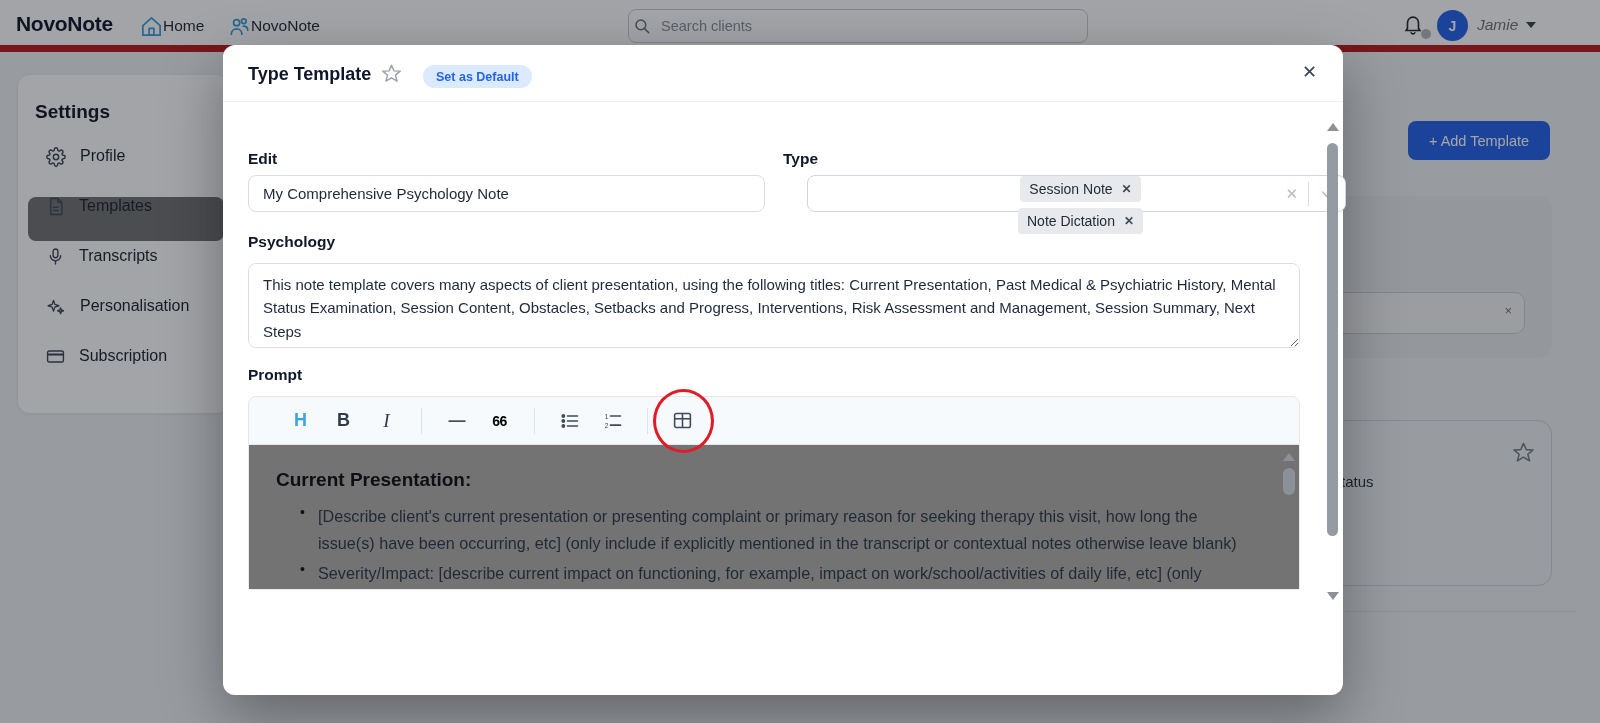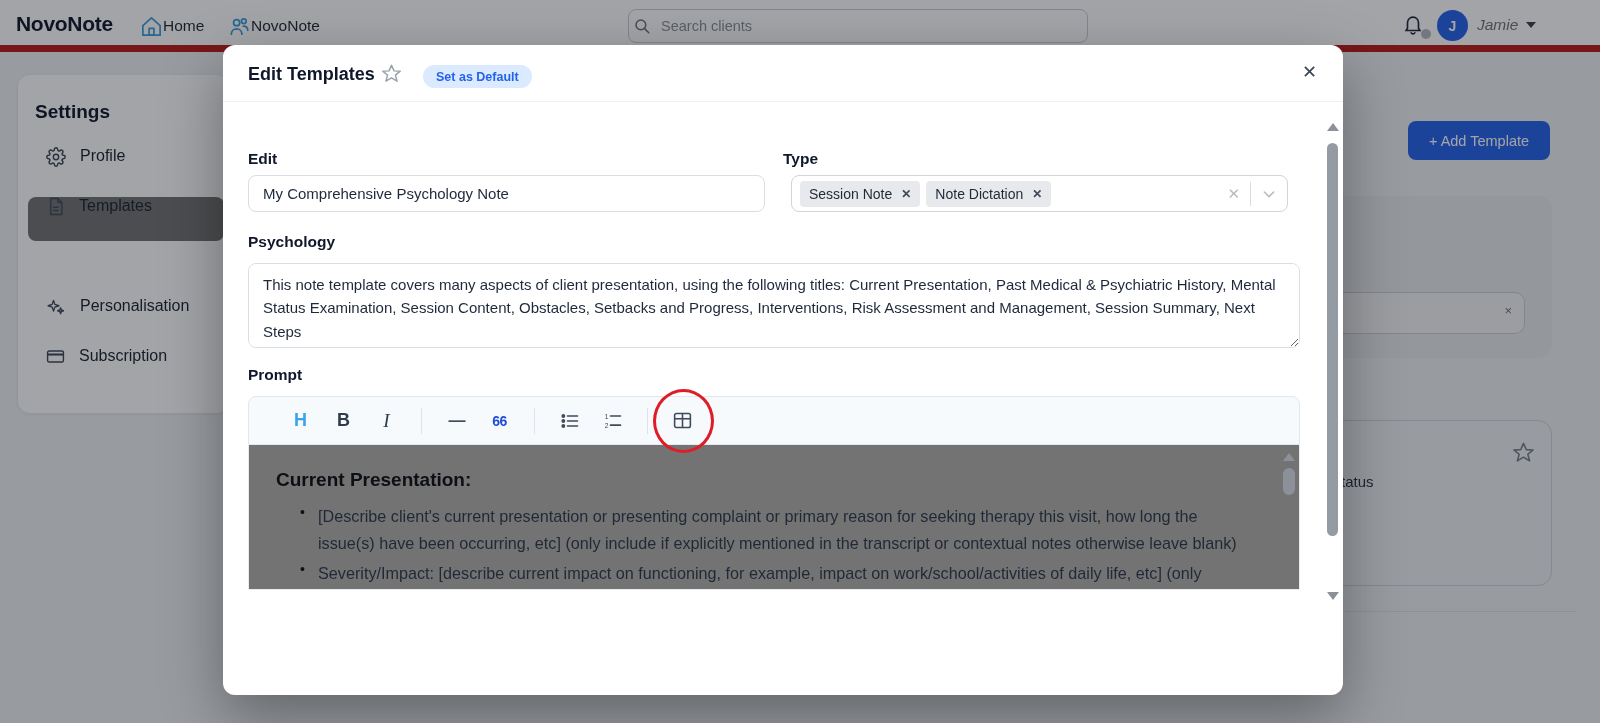--- a/index.html
+++ b/index.html
@@ -46,36 +46,36 @@
   .modal { position:absolute; left:223px; top:45px; width:1120px; height:650px; background:#fff; border-radius:12px; box-shadow:0 22px 60px rgba(0,0,0,.35); z-index:10; }
   .modal-header { position:absolute; left:0; top:0; width:100%; height:57px; border-bottom:1px solid #eef1f4; border-radius:12px 12px 0 0; }
   .modal-title { position:absolute; left:25px; top:19px; font-size:18px; font-weight:bold; color:#0f172a; }
   .hdr-star { position:absolute; left:158px; top:18px; cursor:pointer; }
   .default-badge { position:absolute; left:200px; top:20px; height:23px; padding:0 13px; background:#dbeafe; color:#2563eb; font-size:12.5px; font-weight:bold; border-radius:12px; display:flex; align-items:center; cursor:pointer; }
   .modal-close { position:absolute; right:26px; top:18px; font-size:18px; color:#3d4757; cursor:pointer; line-height:1; }
 
   .field-label { position:absolute; font-size:15.5px; font-weight:bold; color:#0f172a; }
   .title-input { position:absolute; left:25px; top:130px; width:517px; height:37px; border:1px solid #d9dee3; border-radius:8px; font-size:15px; color:#1e293b; padding:0 14px; font-family:inherit; outline:none; background:#fff; }
 
-  .type-box { position:absolute; left:568px; top:130px; width:497px; height:37px; border:1px solid #cfd5db; border-radius:8px; display:flex; align-items:center; padding-left:8px; gap:6px; background:#fff; }
+  .type-box { position:absolute; left:584px; top:130px; width:539px; height:37px; border:1px solid #cfd5db; border-radius:8px; display:flex; align-items:center; padding-left:8px; gap:6px; background:#fff;flex-direction:column; }
   .chip { display:flex; align-items:center; gap:9px; background:#e7e9ec; border-radius:4px; padding:5px 9px; font-size:14px; color:#1f2937; }
   .chip .x { font-size:12px; font-weight:bold; color:#3f4956; cursor:pointer; }
   .type-controls { position:absolute; right:10px; top:0; height:35px; display:flex; align-items:center; gap:10px; }
   .type-clear { color:#b6bcc4; font-size:15px; cursor:pointer; }
   .type-vr { width:1px; height:24px; background:#d7dce2; }
 
   .desc-box { position:absolute; left:25px; top:218px; width:1052px; height:85px; border:1px solid #d9dee3; border-radius:8px; font-size:15px; line-height:1.55; color:#1e293b; padding:9px 14px; font-family:inherit; outline:none; resize:vertical; }
 
   .toolbar { position:absolute; left:25px; top:351px; width:1052px; height:49px; background:#f7fafc; border:1px solid #e3e8ee; border-radius:8px 8px 0 0; display:flex; align-items:center; padding-left:36px; gap:12px; }
   .tb-btn { width:31px; height:31px; display:flex; align-items:center; justify-content:center; border-radius:5px; cursor:pointer; color:#3f4a5a; font-size:17px; }
   .tb-h { color:#3ba3e8; font-weight:bold; font-size:18px; }
   .tb-b { font-weight:bold; font-size:18px; color:#2f3a4c; }
   .tb-i { font-style:italic; font-family:"Liberation Serif", serif; font-size:19px; color:#2f3a4c; }
   .tb-dash { font-weight:bold; color:#3f4a5a; letter-spacing:-1px; }
-  .tb-quote { font-weight:bold; font-size:14px; color:#1d4ed8; letter-spacing:-0.5px; }
+  .tb-quote { font-weight:bold; font-size:14px; color:#000000; letter-spacing:-0.5px; }
   .tb-sep { width:1px; height:26px; background:#dde3ea; margin:0 7px; }
   .red-circle { position:absolute; left:430px; top:344px; width:61px; height:64px; border:3.5px solid #dd1d28; border-radius:50%; z-index:3; pointer-events:none; }
 
   .editor { position:absolute; left:25px; top:400px; width:1052px; height:145px; background:#737373; border:1px solid #e8ecf0; border-top:none; overflow:hidden; }
   .editor-inner { padding:24px 40px 0 27px; }
   .editor h3 { font-size:19px; color:#0c0f14; margin-bottom:12px; }
   .editor ul { list-style:none; margin-left:24px; width:950px; }
   .editor li { position:relative; font-size:16.2px; line-height:1.66; color:#1f2937; padding-left:18px; margin-bottom:3px; }
   .editor li::before { content:"•"; position:absolute; left:0; top:-2px; font-size:14px; color:#111; }
   .ed-scroll { position:absolute; right:3px; top:8px; width:14px; height:130px; }
@@ -164,20 +164,30 @@
         <svg width="19" height="19" viewBox="0 0 24 24" fill="none" stroke="#3f4a5a" stroke-width="1.8" stroke-linejoin="round">
             <path d="M6 2 h9 l5 5 v15 H6 Z"></path>
             <path d="M15 2 v5 h5"></path>
             <line x1="9" y1="13" x2="16" y2="13"></line>
             <line x1="9" y1="17" x2="16" y2="17"></line>
           </svg>
       </span>
       <span class="lbl">Templates</span>
     </div>
 
+    <div class="side-item" style="top:172px;">
+      <span>
+        <svg width="19" height="19" viewBox="0 0 24 24" fill="none" stroke="#3f4a5a" stroke-width="1.8" stroke-linecap="round">
+            <rect x="9" y="2.5" width="6" height="11" rx="3"></rect>
+            <path d="M5.5 11 a6.5 6.5 0 0 0 13 0"></path>
+            <line x1="12" y1="17.5" x2="12" y2="21.5"></line>
+          </svg>
+      </span>
+      <span class="lbl">Transcripts</span>
+    </div>
 
     <div class="side-item" style="top:222px;">
       <span>
         <svg width="20" height="20" viewBox="0 0 24 24" fill="none" stroke="#3f4a5a" stroke-width="1.6" stroke-linejoin="round">
             <path d="M9 4 L10.6 8.9 L15.5 10.5 L10.6 12.1 L9 17 L7.4 12.1 L2.5 10.5 L7.4 8.9 Z"></path>
             <path d="M17.5 13 L18.4 15.6 L21 16.5 L18.4 17.4 L17.5 20 L16.6 17.4 L14 16.5 L16.6 15.6 Z"></path>
           </svg>
       </span>
       <span class="lbl">Personalisation</span>
     </div>
@@ -209,21 +219,21 @@
     </span>
     <span class="status">Status</span>
   </div>
   <div class="bg-divider"></div>
 
   <div class="overlay"></div>
 
   <div class="modal">
 
     <div class="modal-header">
-      <div class="modal-title">Edit Templates</div>
+      <div class="modal-title">Type Template</div>
       <span class="hdr-star">
         <svg width="21" height="21" viewBox="0 0 24 24" fill="none" stroke="#9aa3ad" stroke-width="1.7" stroke-linejoin="round">
             <polygon points="12,2.5 14.9,9 22,9.3 16.5,13.9 18.4,20.8 12,16.9 5.6,20.8 7.5,13.9 2,9.3 9.1,9"></polygon>
           </svg>
       </span>
       <div class="default-badge">Set as Default</div>
       <div class="modal-close">✕</div>
     </div>
 
     <div class="field-label" style="left:25px; top:105px;">Edit</div>

